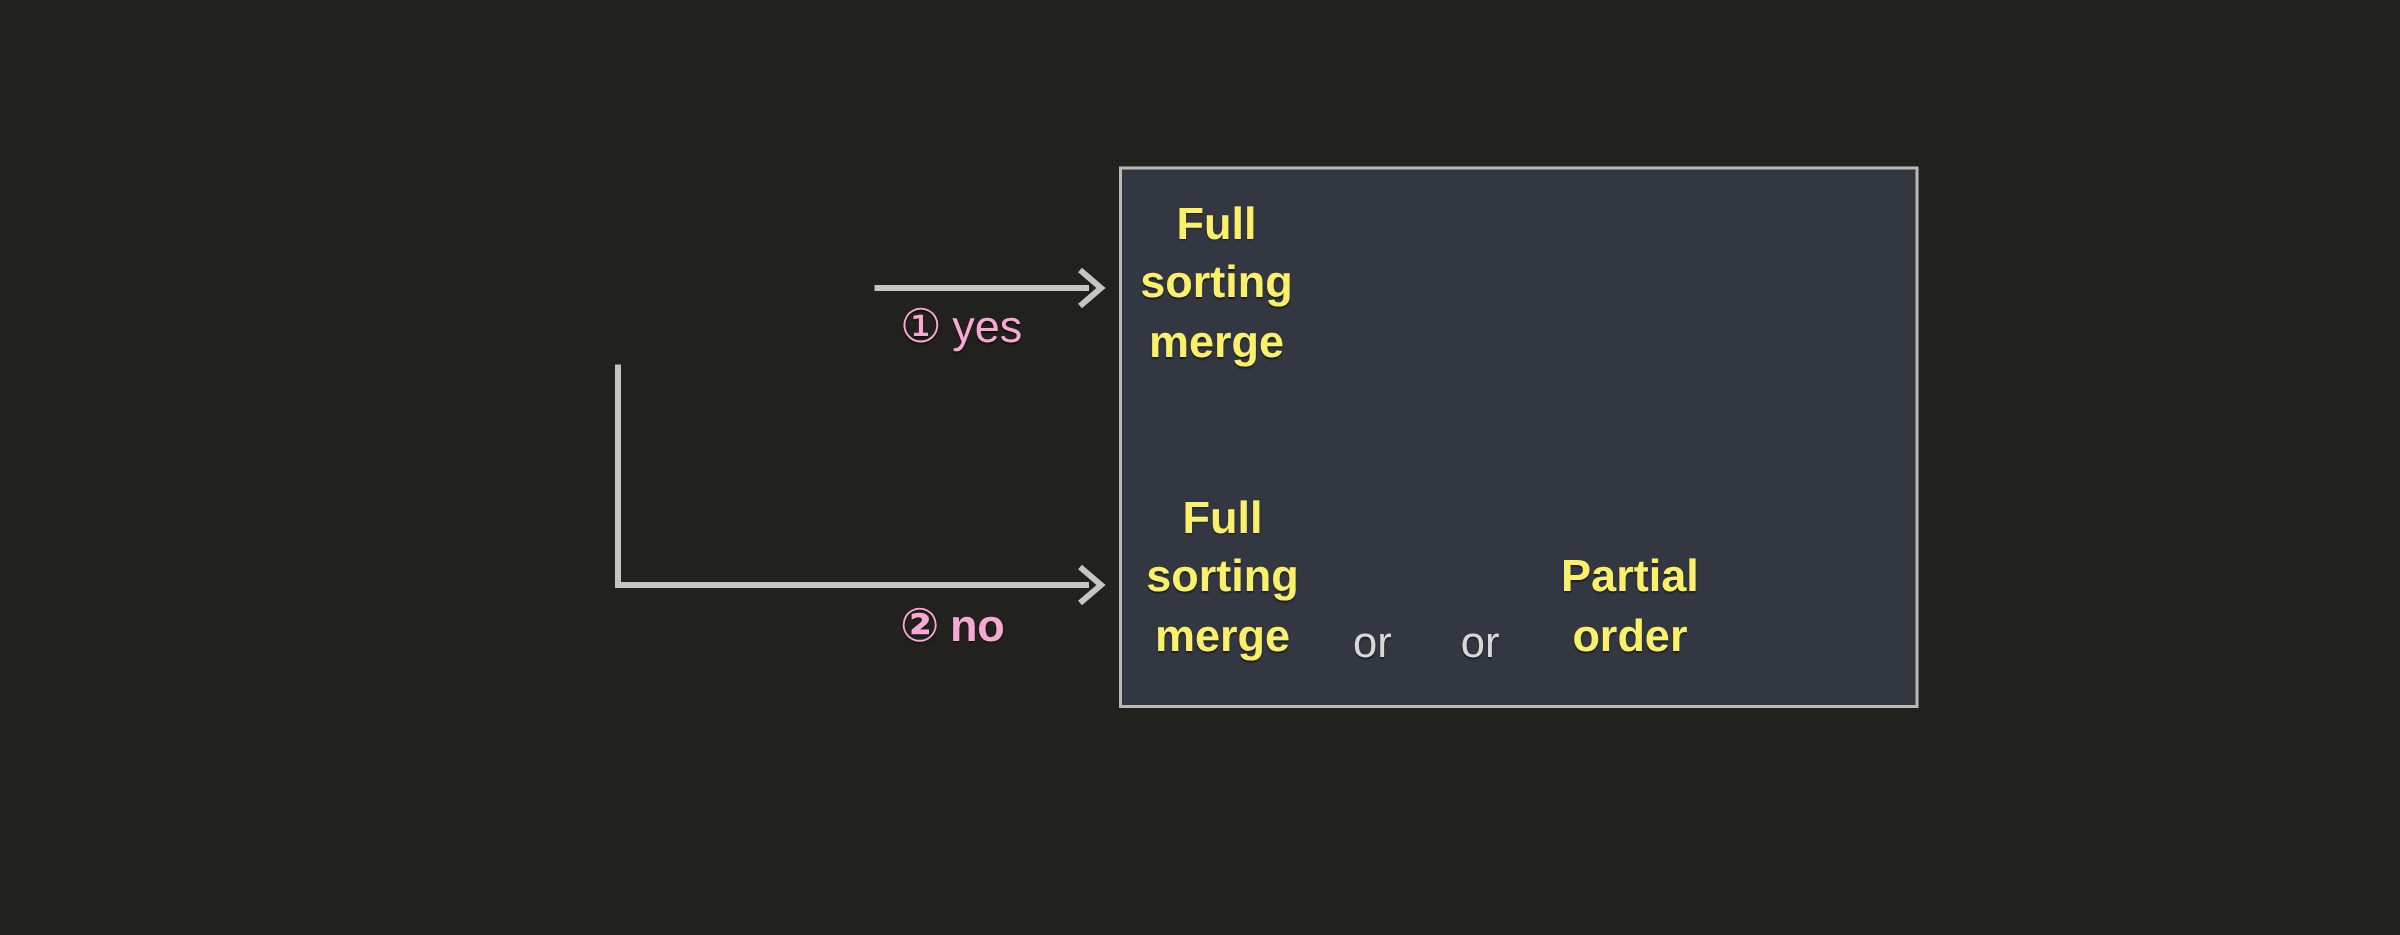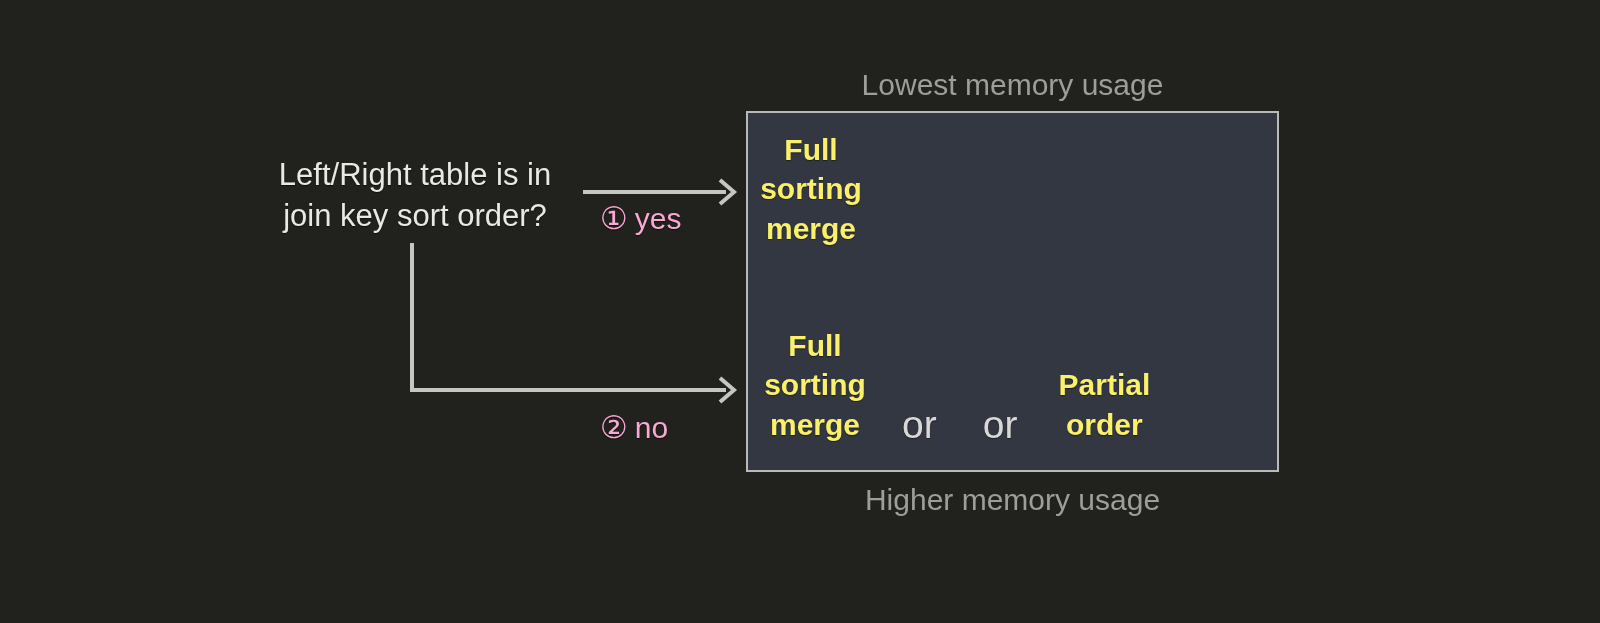--- a/index.html
+++ b/index.html
@@ -40,21 +40,21 @@
     font-weight: 400;
     white-space: nowrap;
     text-shadow: 0 1px 1px rgba(0,0,0,0.55);
   }
   .branch-label .circled {
     font-family: "DejaVu Sans", sans-serif;
     font-size: 31px;
     margin-right: 7px;
   }
   #label-yes { left: 600px; top: 203px; }
-  #label-no  { left: 600px; top: 412px; }
+  #label-no  { left: 600px; top: 402px; font-weight: bold; }
 
   
   #connectors {
     position: absolute;
     left: 0;
     top: 0;
     width: 1600px;
     height: 623px;
     pointer-events: none;
   }
@@ -105,68 +105,64 @@
     white-space: pre-line;
     text-shadow: 0 1px 1px rgba(0,0,0,0.45);
   }
   #opt-sorted-merge   { width: 118px; }
   #opt-unsorted-merge { width: 126px; }
   #opt-grace-hash     { width: 122px; }
   #opt-partial-merge  { width: 126px; }
 
   .or-sep {
     color: #d8d8d6;
-    font-size: 39px;
+    font-size: 29px;
     font-weight: 400;
     line-height: 1;
     white-space: nowrap;
     text-shadow: 0 1px 1px rgba(0,0,0,0.45);
   }
   #or-1 { margin: 0 22px 0 24px; }
   #or-2 { margin: 0 24px 0 24px; }
 </style>
 </head>
 <body>
 
 <div id="canvas">
 
-  <div class="question">Left/Right table is in
-join key sort order?</div>
 
   <svg id="connectors" viewBox="0 0 1600 623" width="1600" height="623">
 
     <line x1="583" y1="192" x2="726" y2="192" stroke="#c5c5c2" stroke-width="4" stroke-linecap="butt"></line>
     <polyline points="720,180 734,192 720,204" fill="none" stroke="#c5c5c2" stroke-width="4" stroke-linejoin="miter" stroke-linecap="butt"></polyline>
 
     <polyline points="412,243 412,390 726,390" fill="none" stroke="#c5c5c2" stroke-width="4" stroke-linejoin="miter" stroke-linecap="butt"></polyline>
     <polyline points="720,378 734,390 720,402" fill="none" stroke="#c5c5c2" stroke-width="4" stroke-linejoin="miter" stroke-linecap="butt"></polyline>
   </svg>
 
   <div class="branch-label" id="label-yes">
     <span class="circled">①</span><span>yes</span>
   </div>
   <div class="branch-label" id="label-no">
     <span class="circled">②</span><span>no</span>
   </div>
 
-  <div class="memory-caption" id="caption-lowest">Lowest memory usage</div>
 
   <div id="outcome-box"></div>
 
   <div class="outcome-row" id="row-sorted">
     <div class="option" id="opt-sorted-merge">Full
 sorting
 merge</div>
   </div>
 
   <div class="outcome-row" id="row-unsorted">
     <div class="option" id="opt-unsorted-merge">Full
 sorting
 merge</div>
     <div class="or-sep" id="or-1">or</div>
     <div class="or-sep" id="or-2">or</div>
     <div class="option" id="opt-partial-merge">Partial
 order</div>
   </div>
 
-  <div class="memory-caption" id="caption-higher">Higher memory usage</div>
 
 </div>
 
 </body></html>

